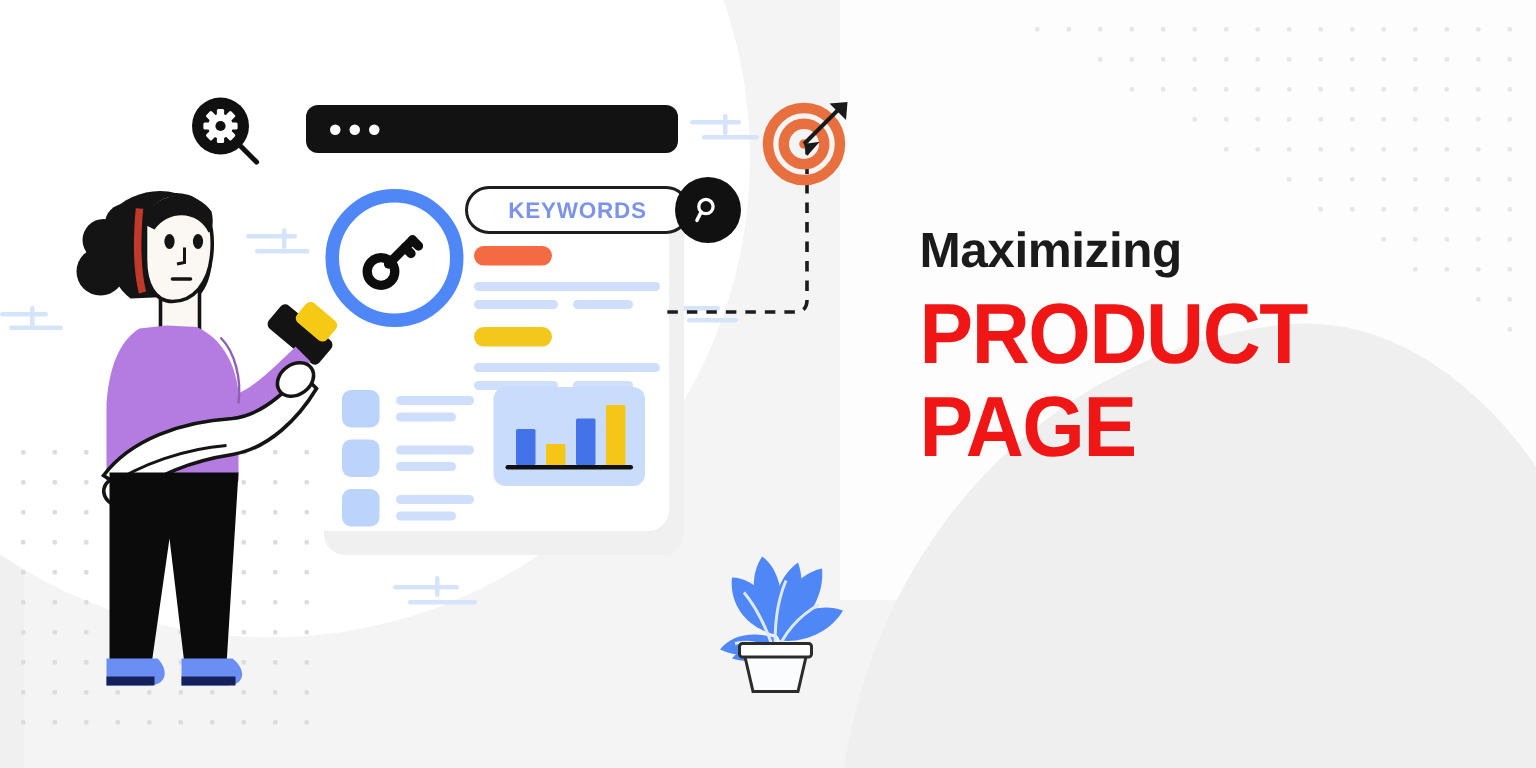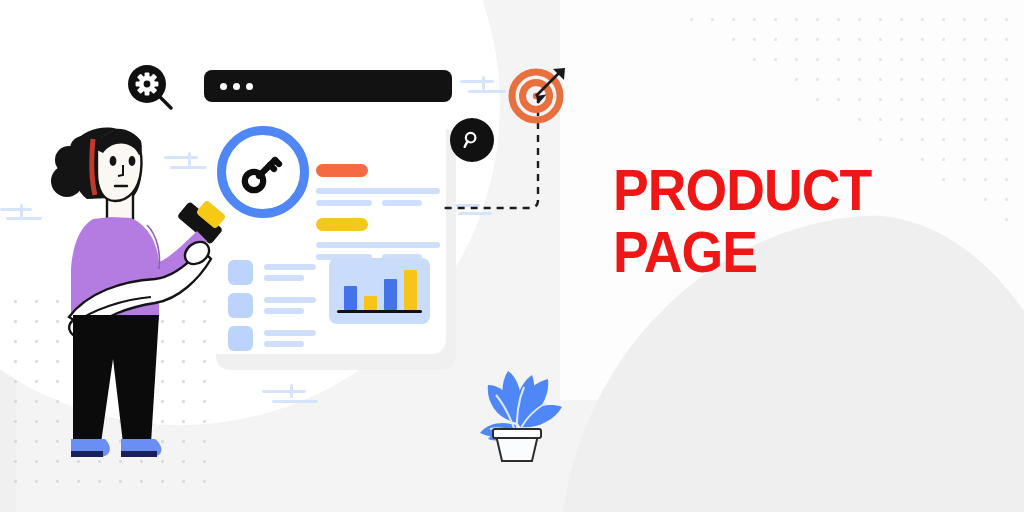--- a/index.html
+++ b/index.html
@@ -512,20 +512,23 @@
   </div>
 
   <div class="chart-panel">
     <div class="chart-axis"></div>
     <div class="bar blue" id="bar0" style="left: 15px; height: 24px;"></div>
     <div class="bar yellow" id="bar1" style="left: 35px; height: 14px;"></div>
     <div class="bar blue" id="bar2" style="left: 55px; height: 31px;"></div>
     <div class="bar yellow" id="bar3" style="left: 75px; height: 40px;"></div>
   </div>
 
+  <div class="kw-pill">
+    <span class="kw-text">KEYWORDS</span>
+  </div>
   <div class="kw-btn">
     <svg width="22" height="22" viewBox="0 0 24 24">
       <circle cx="10.5" cy="9.5" r="5.2" fill="none" stroke="#ffffff" stroke-width="2.4"></circle>
       <line x1="7" y1="13.5" x2="4" y2="19.5" stroke="#ffffff" stroke-width="2.6" stroke-linecap="round"></line>
     </svg>
   </div>
 
   <div class="gear-mag">
     <svg width="48" height="48" viewBox="0 0 48 48">
       <circle cx="21" cy="21" r="19" fill="#101010"></circle>
@@ -638,16 +641,17 @@
       <path d="M26 202 L112 202 L104 330 L76 330 L66 246 L54 330 L26 330 Z" fill="#0b0b0b"></path>
 
       <path d="M24 326 L58 326 C66 334 64 344 52 344 L24 344 Z" fill="#6b8ef5"></path>
       <rect x="24" y="338" width="32" height="6" fill="#16205a"></rect>
       <path d="M74 326 L108 326 C118 334 116 344 104 344 L74 344 Z" fill="#6b8ef5"></path>
       <rect x="74" y="338" width="36" height="6" fill="#16205a"></rect>
     </svg>
   </div>
 
   <div class="textblock">
+    <div class="t-line1">Maximizing</div>
     <div class="t-line2">PRODUCT PAGE</div>
   </div>
 
 </div>
 
 </body></html>

